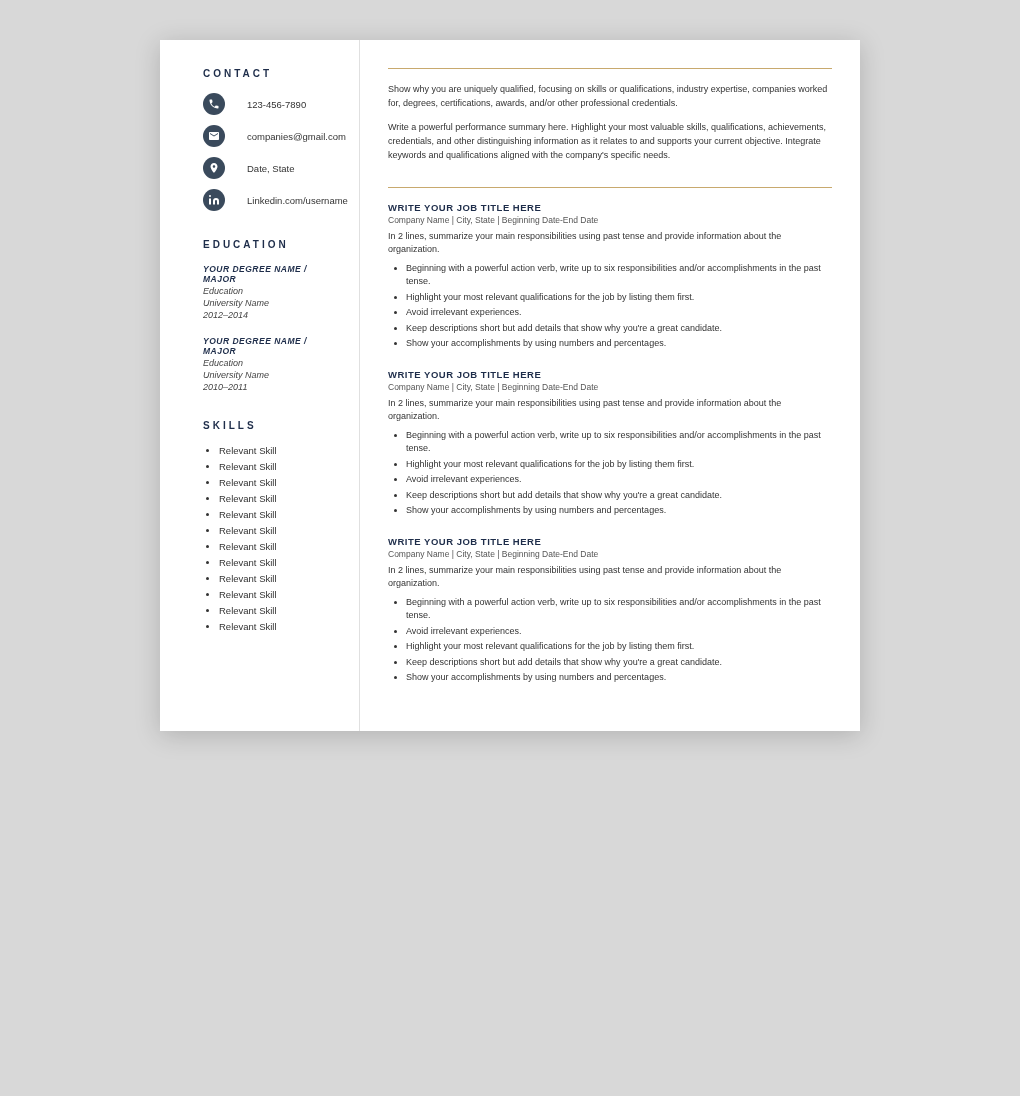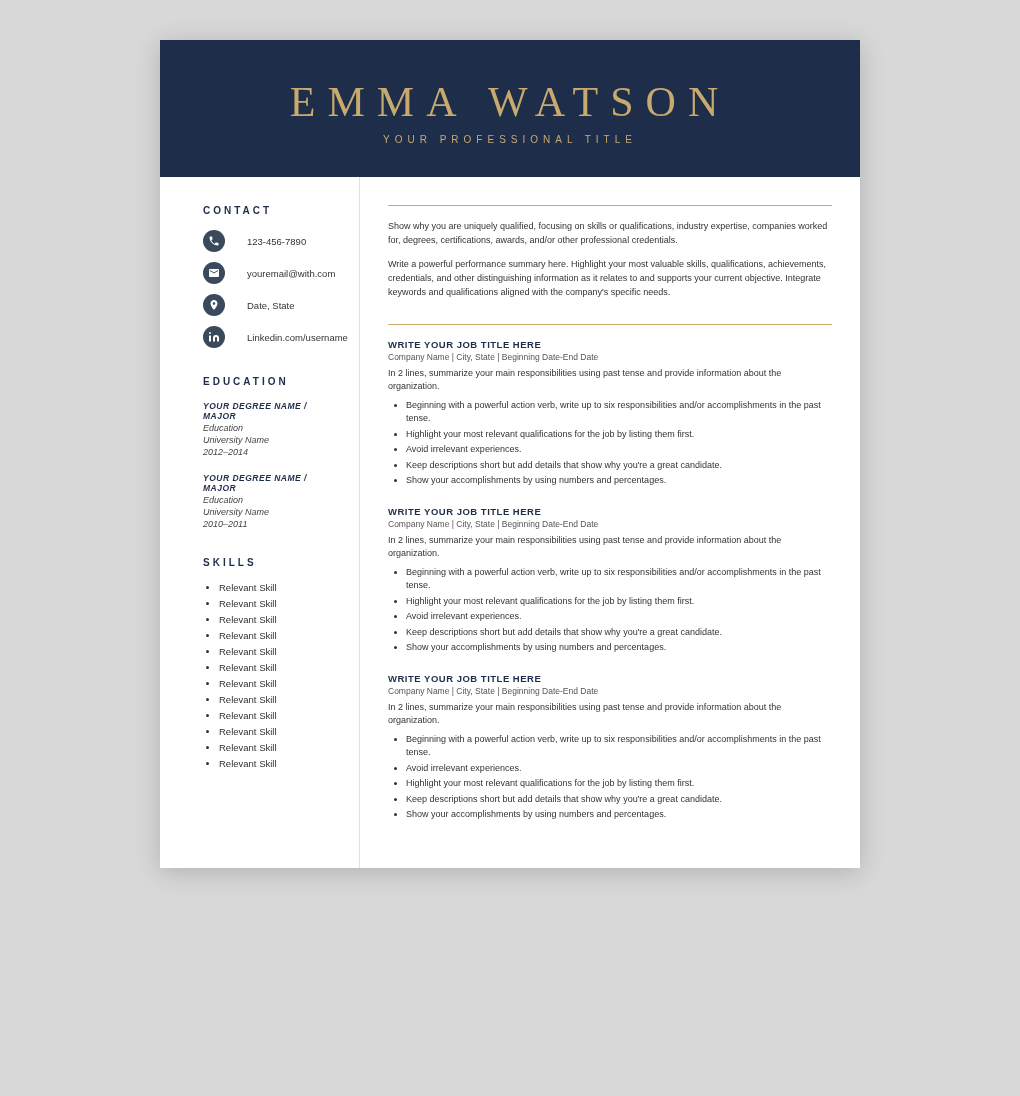--- a/index.html
+++ b/index.html
@@ -168,24 +168,20 @@
       border: none;
       border-top: 1px solid #c8a96e;
       margin-bottom: 14px;
     }
   </style>
 </head>
 <body>
 
 <div class="resume-wrapper">
 
-  <div class="resume-header">
-    <div class="resume-name">EMMA WATSON</div>
-    <div class="resume-title">YOUR PROFESSIONAL TITLE</div>
-  </div>
 
   <div class="resume-body">
 
     <div class="left-col">
 
       <div class="contact-section">
         <div class="section-title">CONTACT</div>
 
         <div class="contact-item">
           <div class="contact-icon">
@@ -195,21 +191,21 @@
           </div>
           <span class="contact-text">123-456-7890</span>
         </div>
 
         <div class="contact-item">
           <div class="contact-icon">
             <svg viewBox="0 0 24 24" xmlns="http://www.w3.org/2000/svg">
               <path d="M20 4H4c-1.1 0-2 .9-2 2v12c0 1.1.9 2 2 2h16c1.1 0 2-.9 2-2V6c0-1.1-.9-2-2-2zm0 4l-8 5-8-5V6l8 5 8-5v2z"></path>
             </svg>
           </div>
-          <span class="contact-text">youremail@with.com</span>
+          <span class="contact-text">companies@gmail.com</span>
         </div>
 
         <div class="contact-item">
           <div class="contact-icon">
             <svg viewBox="0 0 24 24" xmlns="http://www.w3.org/2000/svg">
               <path d="M12 2C8.13 2 5 5.13 5 9c0 5.25 7 13 7 13s7-7.75 7-13c0-3.87-3.13-7-7-7zm0 9.5c-1.38 0-2.5-1.12-2.5-2.5s1.12-2.5 2.5-2.5 2.5 1.12 2.5 2.5-1.12 2.5-2.5 2.5z"></path>
             </svg>
           </div>
           <span class="contact-text">Date, State</span>
         </div>

